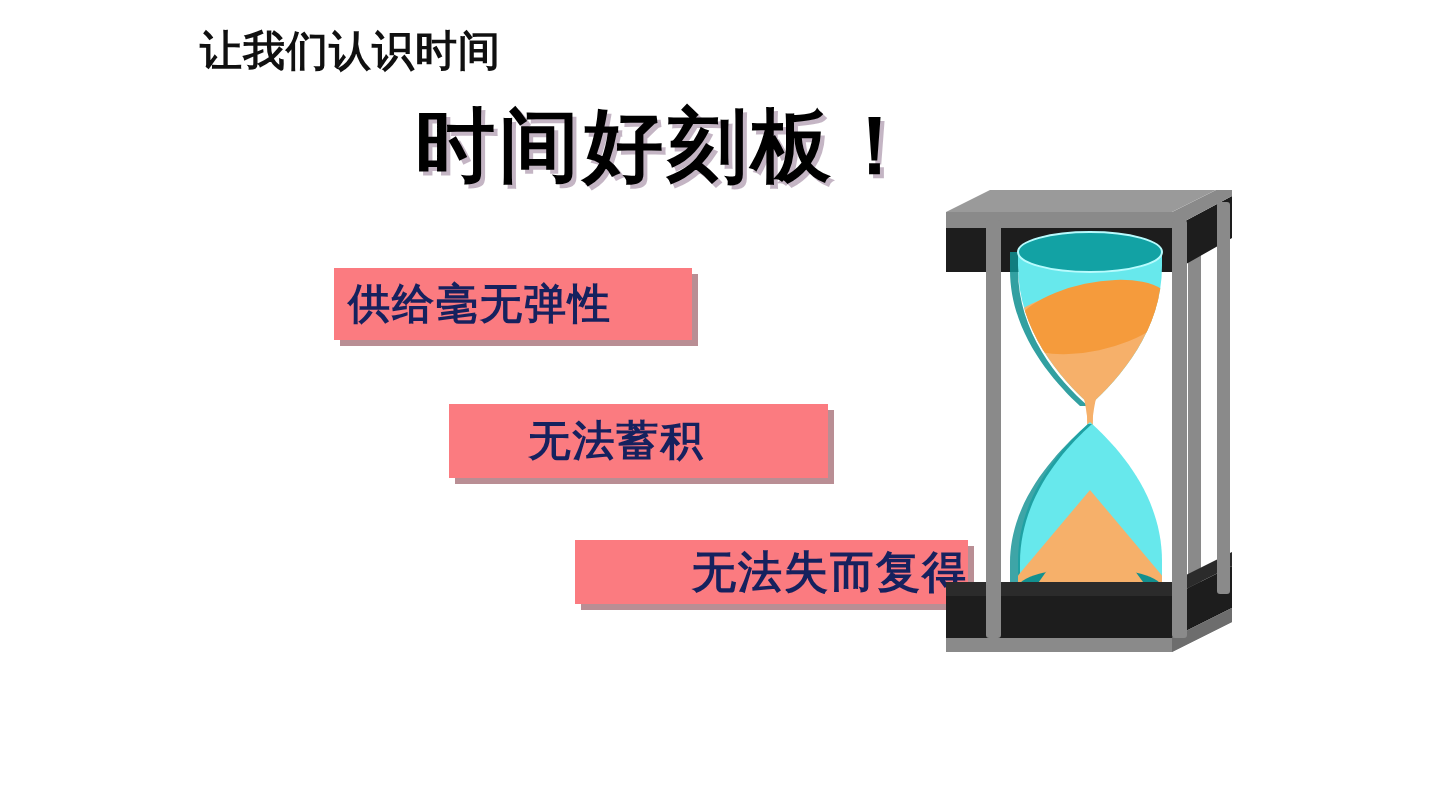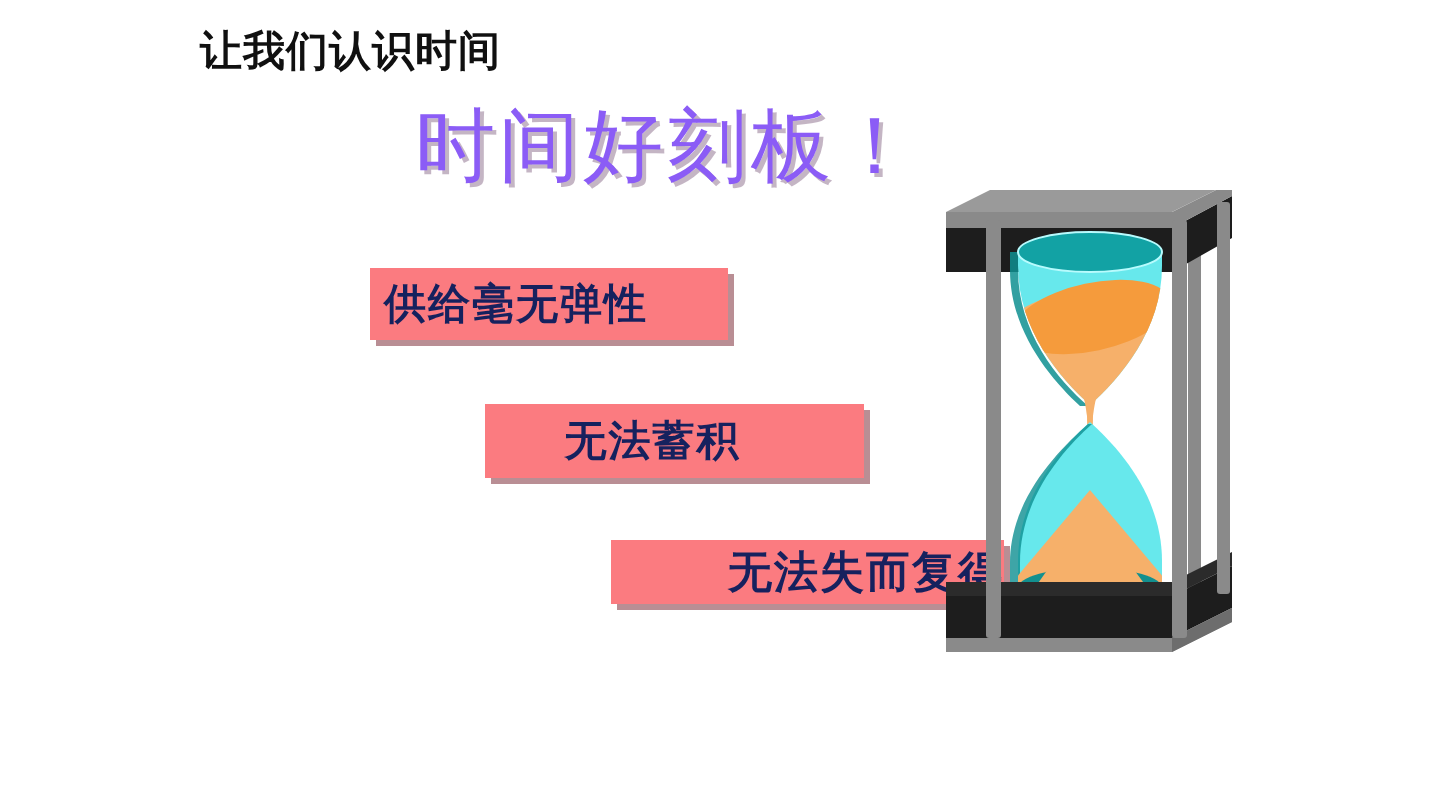--- a/index.html
+++ b/index.html
@@ -31,37 +31,36 @@
     line-height: 1;
     white-space: nowrap;
   }
 
   
   .main-title {
     position: absolute;
     left: 415px;
     top: 104px;
     font-size: 80px;
-    font-weight: 400;
-    color: #8b5cf6;
+    font-weight: 700;
+    color: #000000;
     letter-spacing: 4px;
     line-height: 1.05;
     white-space: nowrap;
     text-shadow: 4px 4px 0 rgba(60, 10, 60, 0.30);
   }
 
   
   .callout {
     position: absolute;
     background: #fb7b80;
     box-shadow: 6px 6px 0 rgba(128, 50, 60, 0.55);
     display: flex;
     align-items: center;
     box-sizing: border-box;
-    margin-left: 36px;
   }
   .callout .callout-text {
     font-size: 42px;
     font-weight: 700;
     color: #16215e;
     letter-spacing: 2px;
     line-height: 1;
     white-space: nowrap;
   }
 

